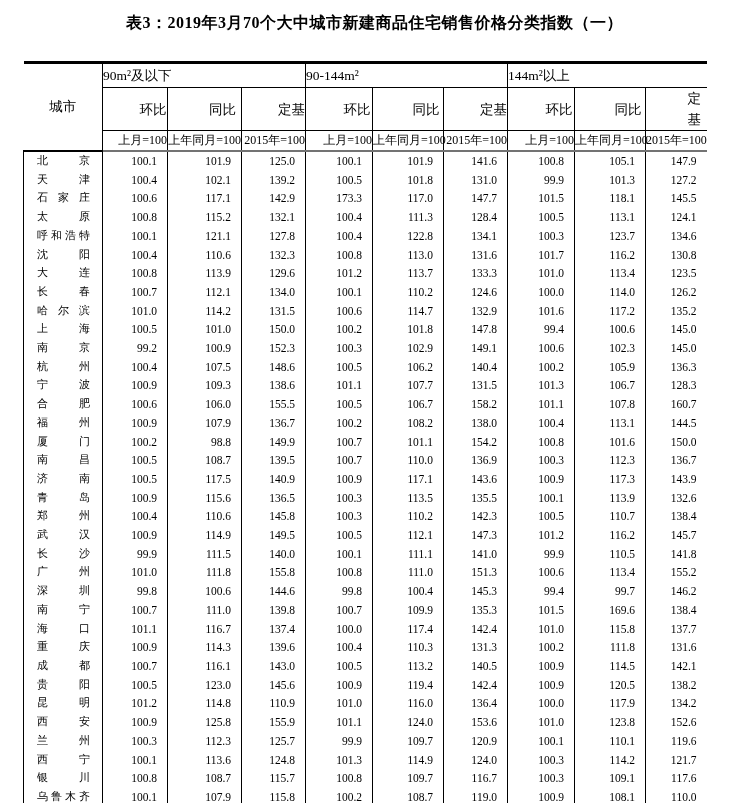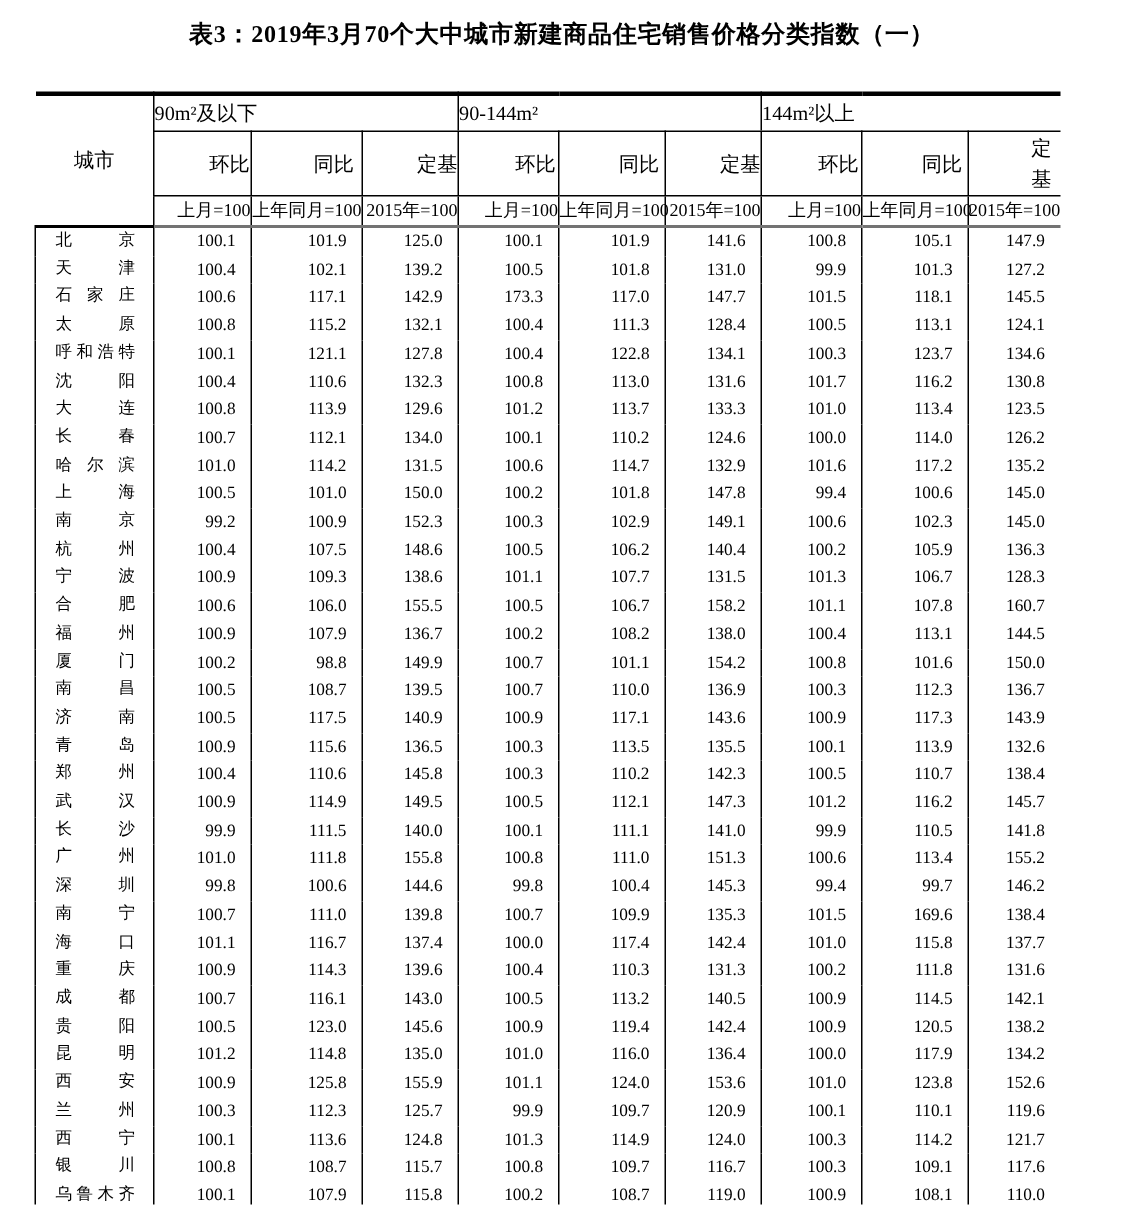--- a/index.html
+++ b/index.html
@@ -440,21 +440,21 @@
           <td class="num">119.4</td>
           <td class="num">142.4</td>
           <td class="num">100.9</td>
           <td class="num">120.5</td>
           <td class="num">138.2</td>
         </tr>
         <tr>
           <td class="city"><span class="cityspan">昆明</span></td>
           <td class="num">101.2</td>
           <td class="num">114.8</td>
-          <td class="num">135.0</td>
+          <td class="num">110.9</td>
           <td class="num">101.0</td>
           <td class="num">116.0</td>
           <td class="num">136.4</td>
           <td class="num">100.0</td>
           <td class="num">117.9</td>
           <td class="num">134.2</td>
         </tr>
         <tr>
           <td class="city"><span class="cityspan">西安</span></td>
           <td class="num">100.9</td>

